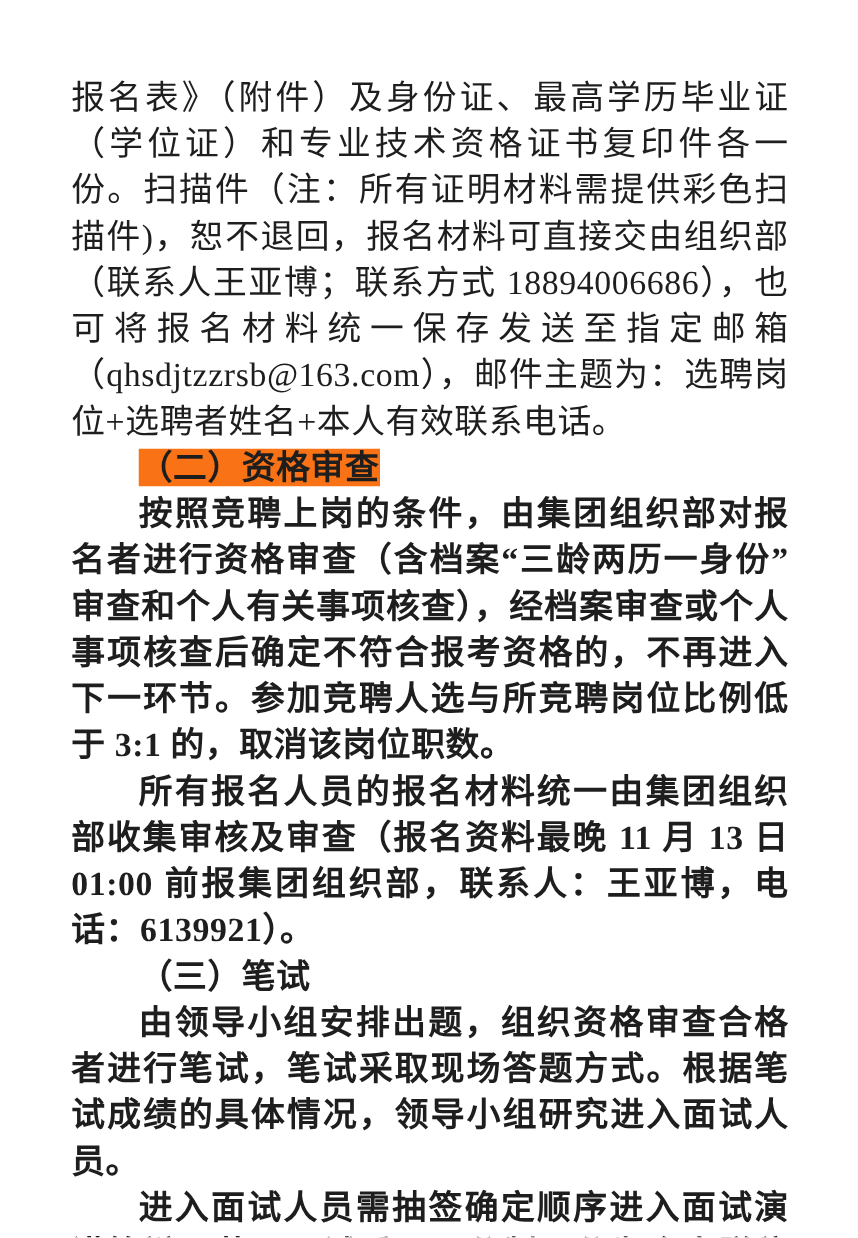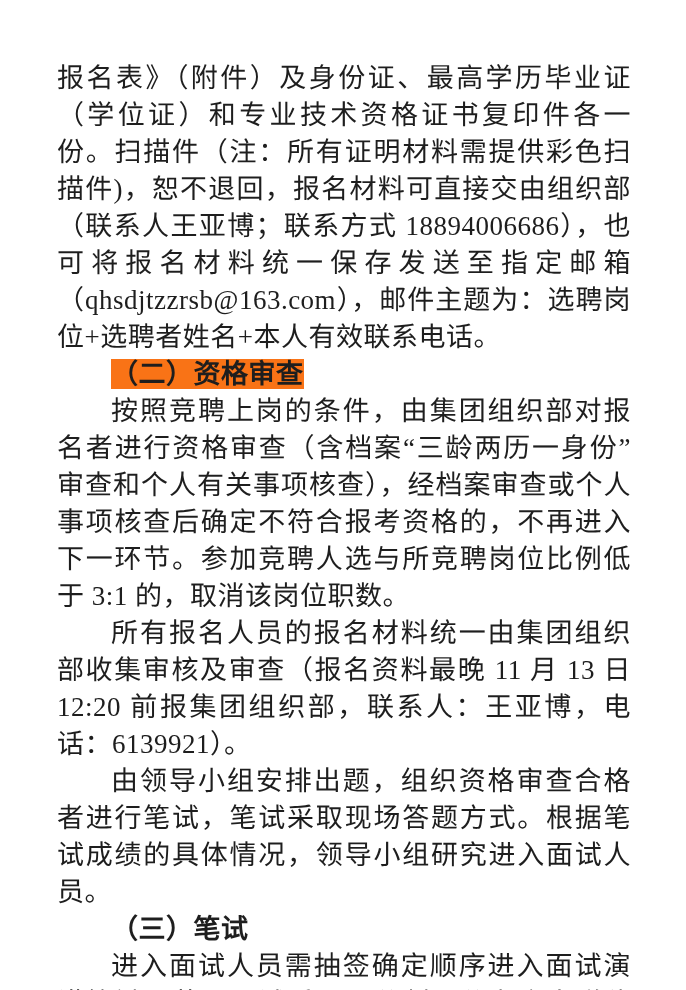--- a/index.html
+++ b/index.html
@@ -22,21 +22,21 @@
   .doc-block {
     margin: 0;
     font-size: 27px;
     line-height: 37px;
     text-align: justify;
     text-justify: inter-character;
     letter-spacing: 0.5px;
   }
   .para {
     text-indent: 2em;
-    font-weight: normal;
+    font-weight: bold;
   }
   .para-continuation {
     text-indent: 0;
     font-weight: normal;
   }
   .heading {
     text-indent: 2em;
     font-weight: bold;
   }
   .heading .hl {
@@ -47,22 +47,22 @@
 <body>
 
 <div class="page">
 
   <p class="doc-block para-continuation">报名表》（附件）及身份证、最高学历毕业证（学位证）和专业技术资格证书复印件各一份。扫描件（注：所有证明材料需提供彩色扫描件)，恕不退回，报名材料可直接交由组织部（联系人王亚博；联系方式 18894006686），也可将报名材料统一保存发送至指定邮箱（qhsdjtzzrsb@163.com），邮件主题为：选聘岗位+选聘者姓名+本人有效联系电话。</p>
 
   <p class="doc-block heading"><span class="hl">（二）资格审查</span></p>
 
   <p class="doc-block para">按照竞聘上岗的条件，由集团组织部对报名者进行资格审查（含档案“三龄两历一身份”审查和个人有关事项核查），经档案审查或个人事项核查后确定不符合报考资格的，不再进入下一环节。参加竞聘人选与所竞聘岗位比例低于 3:1 的，取消该岗位职数。</p>
 
-  <p class="doc-block para">所有报名人员的报名材料统一由集团组织部收集审核及审查（报名资料最晚 11 月 13 日 12:20 前报集团组织部，联系人：王亚博，电话：6139921）。</p>
+  <p class="doc-block para">所有报名人员的报名材料统一由集团组织部收集审核及审查（报名资料最晚 11 月 13 日 01:00 前报集团组织部，联系人：王亚博，电话：6139921）。</p>
+
+  <p class="doc-block heading"><span>（三）笔试</span></p>
 
   <p class="doc-block para">由领导小组安排出题，组织资格审查合格者进行笔试，笔试采取现场答题方式。根据笔试成绩的具体情况，领导小组研究进入面试人员。</p>
-
-  <p class="doc-block heading"><span>（三）笔试</span></p>
 
 
   <p class="doc-block para">进入面试人员需抽签确定顺序进入面试演讲答辩环节，面试采用百分制。分为个人脱稿演讲 8 分钟（本人基本情况，对申报岗位的理解认识、个人优势以及未来工作总体思路、行动举措等，占比 40%）和评委问答 20 分钟（占比 60%）两个环节。</p>
 
 </div>
 
 </body></html>

